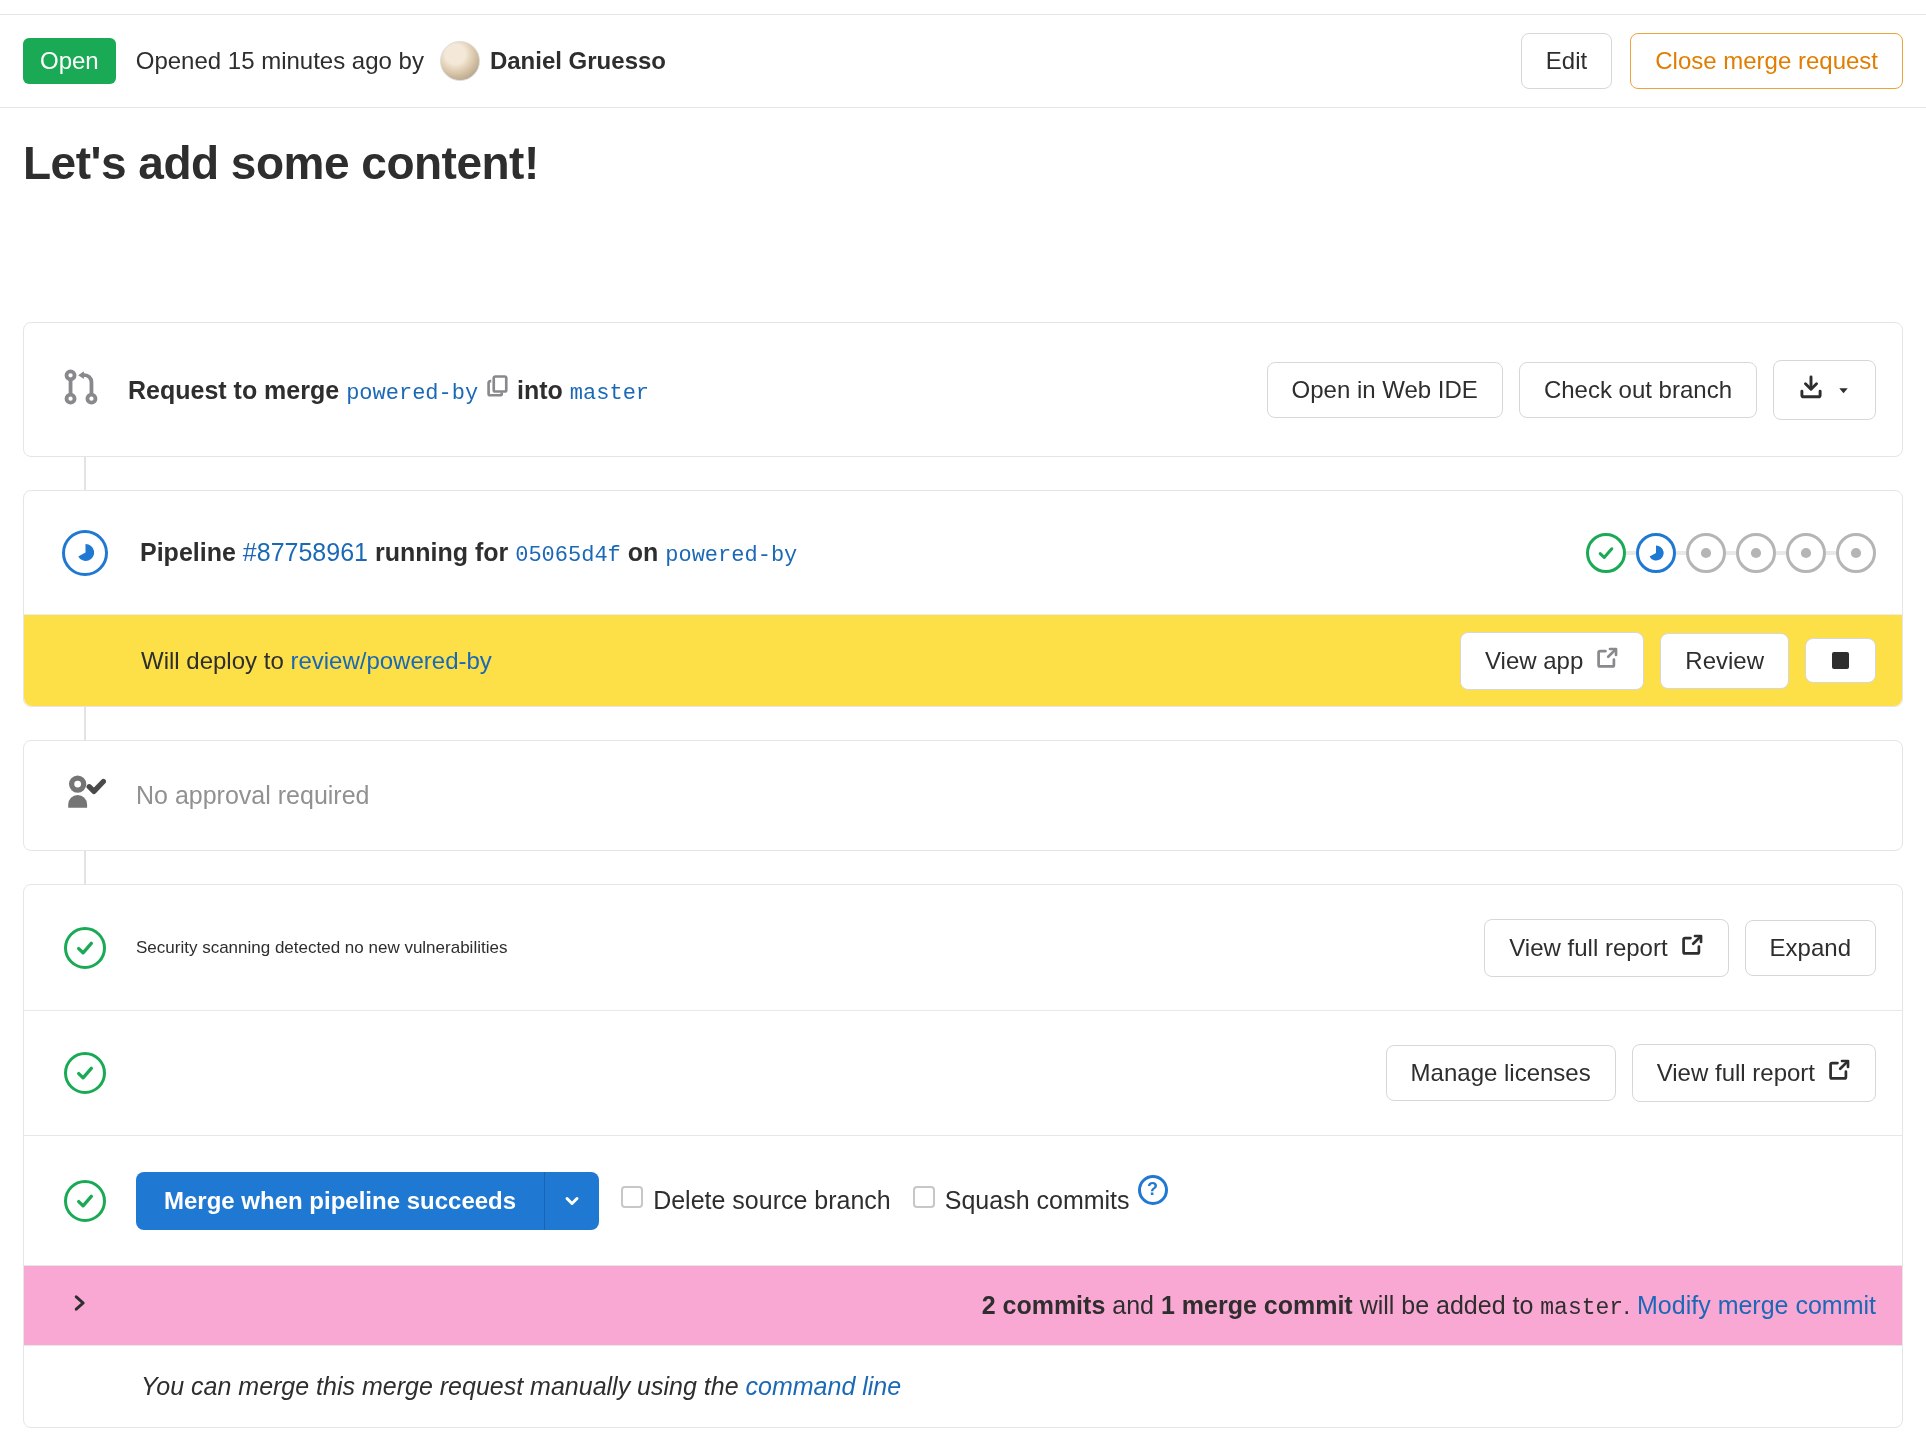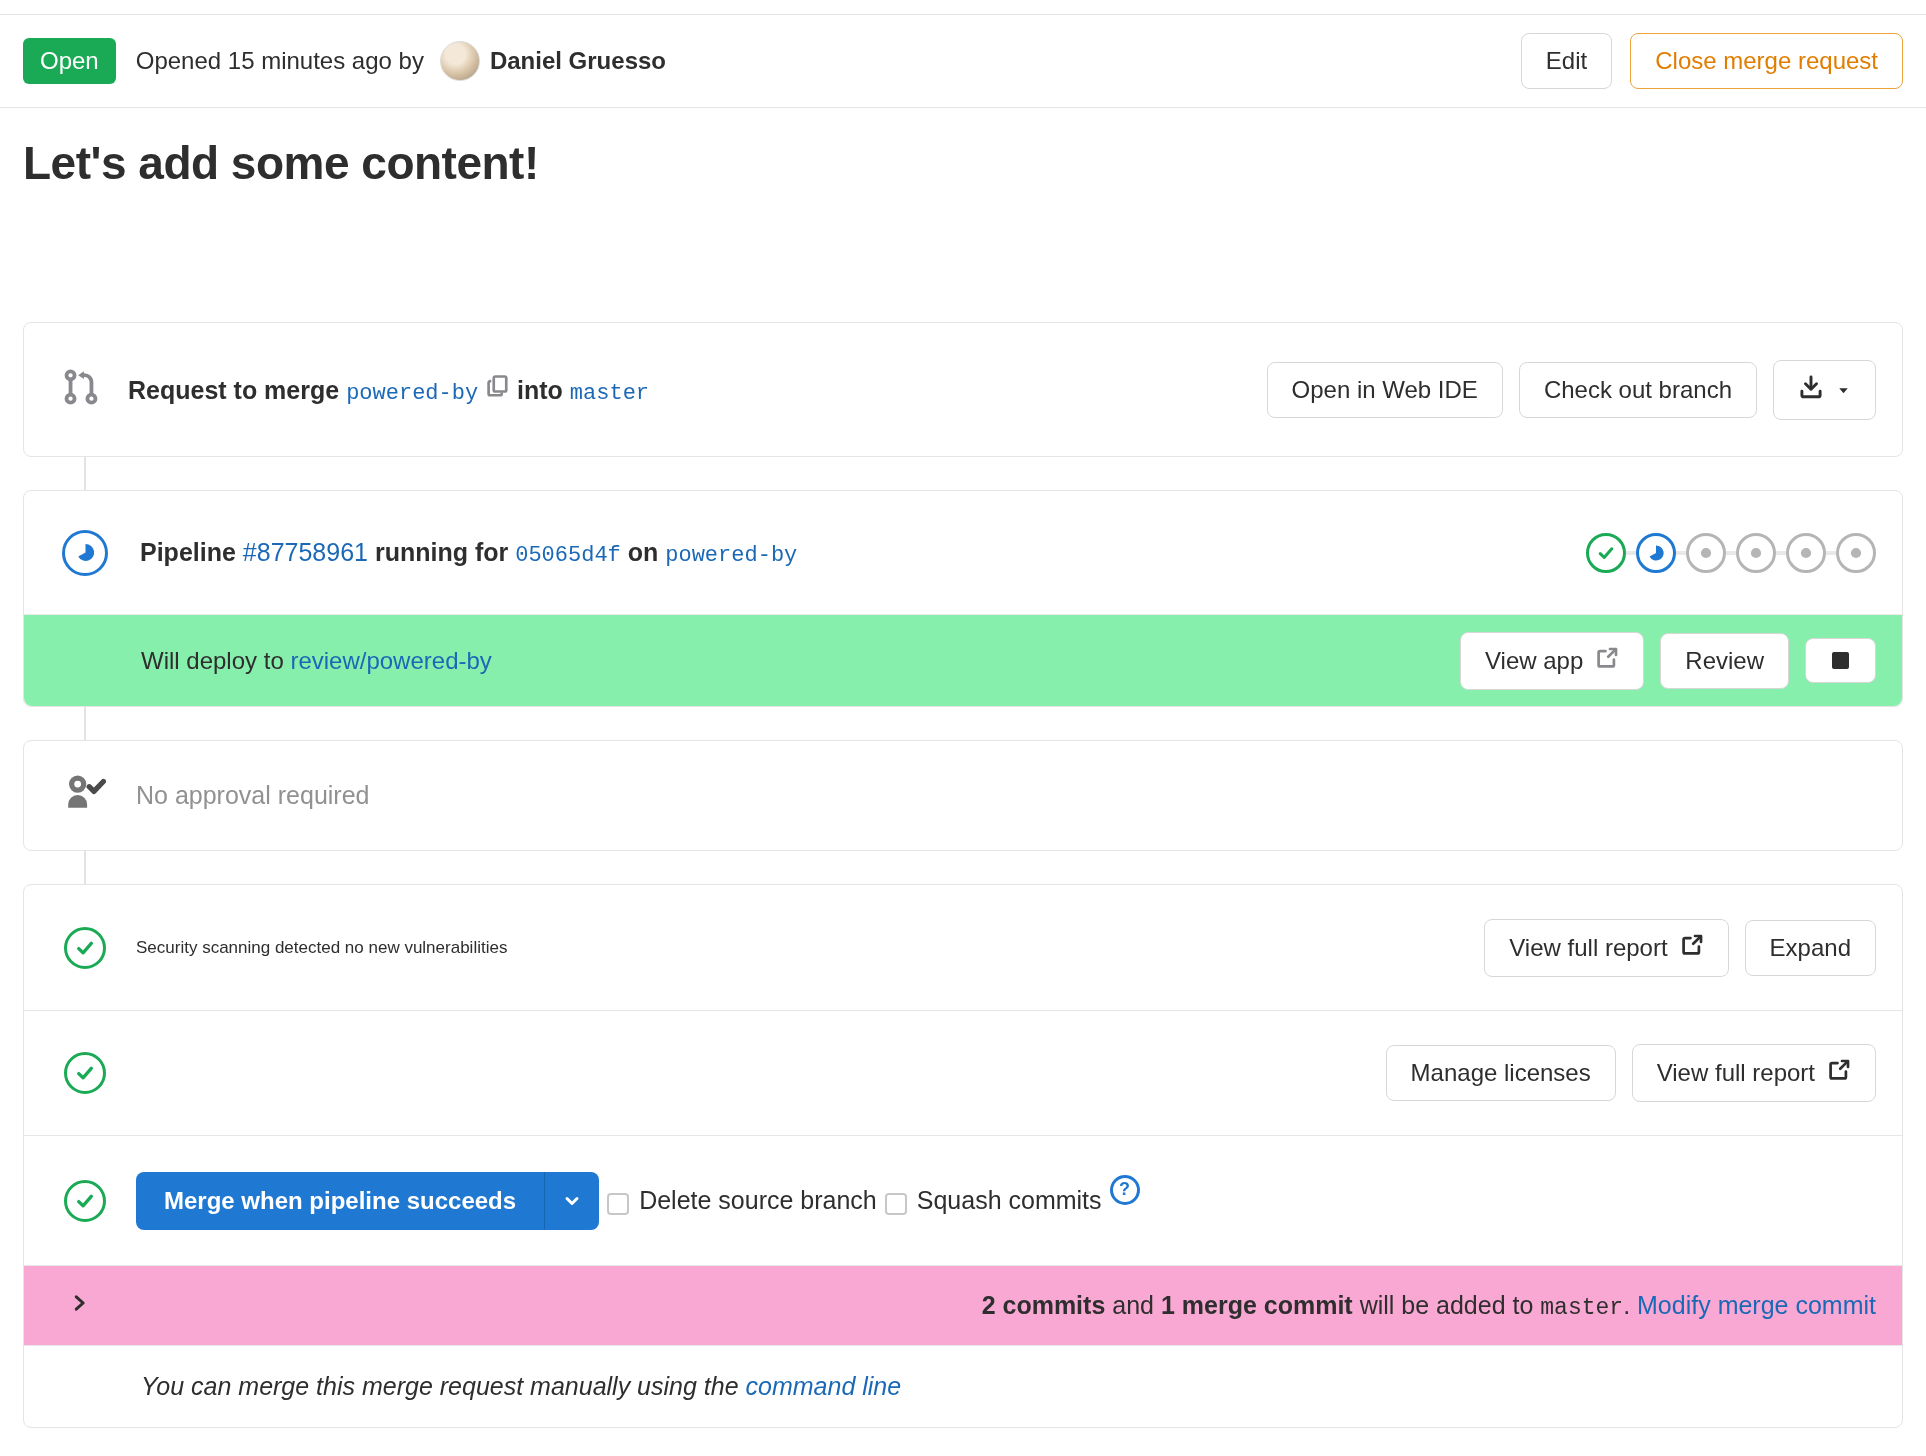--- a/index.html
+++ b/index.html
@@ -77,21 +77,21 @@
   .stage {
     width:40px; height:40px; border-radius:50%; border:3px solid;
     display:inline-flex; align-items:center; justify-content:center; background:#fff;
     cursor:pointer;
   }
   .stage-success { border-color:#1aaa55; color:#1aaa55; }
   .stage-running { border-color:#1f78d1; color:#1f78d1; }
   .stage-pending { border-color:#b5b5b5; color:#b5b5b5; }
   .stage-link { width:10px; height:4px; background:#e9e9e9; }
 
-  .deploy-row { min-height:92px; background:#86efac; border-top:1px solid #ededed;
+  .deploy-row { min-height:92px; background:#fde047; border-top:1px solid #ededed;
     border-radius:0 0 8px 8px; padding-left:117px; }
   .stop-btn { padding:13px 26px; }
   .stop-square { width:17px; height:17px; background:#2e2e2e; border-radius:2px; }
 
   
   .approval-row { min-height:109px; }
   .approval-icon { margin-left:14px; color:#757575; }
   .approval-text { margin-left:30px; font-size:25px; color:#919191; }
 
   
@@ -108,21 +108,21 @@
   .merge-btn-main {
     background:#1f78d1; color:#fff; border:none; font-size:24px; font-weight:bold;
     padding:15px 28px; border-radius:8px 0 0 8px; cursor:pointer;
     font-family:"Liberation Sans", sans-serif;
   }
   .merge-btn-caret {
     background:#1f78d1; border:none; border-left:1px solid #1766b4;
     padding:15px 17px; border-radius:0 8px 8px 0; cursor:pointer;
     display:inline-flex; align-items:center;
   }
-  .checkbox-group { display:inline-flex; align-items:flex-end; margin-left:8px; cursor:pointer; }
+  .checkbox-group { display:inline-flex; align-items:flex-start; margin-left:22px; cursor:pointer; }
   .checkbox {
     width:22px; height:22px; border:2px solid #c7c7c7; border-radius:4px; background:#fff;
   }
   .checkbox-label { margin-left:10px; font-size:25px; }
   .help-icon {
     width:30px; height:30px; border-radius:50%; border:3px solid #1f78d1;
     color:#1f78d1; font-weight:bold; font-size:18px;
     display:inline-flex; align-items:center; justify-content:center;
     margin-left:8px; transform:translateY(-11px); cursor:pointer;
   }

